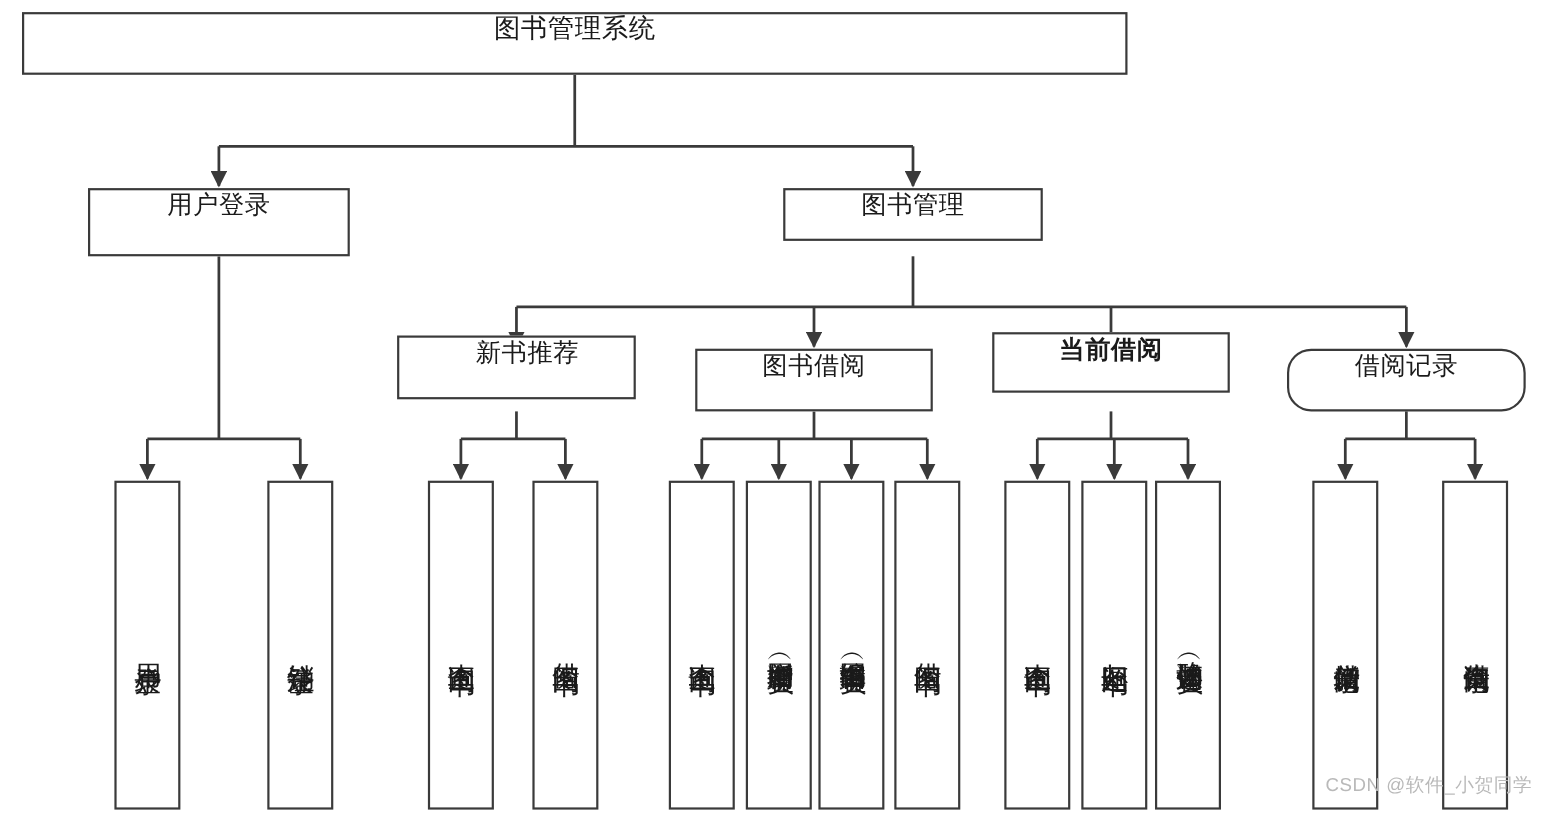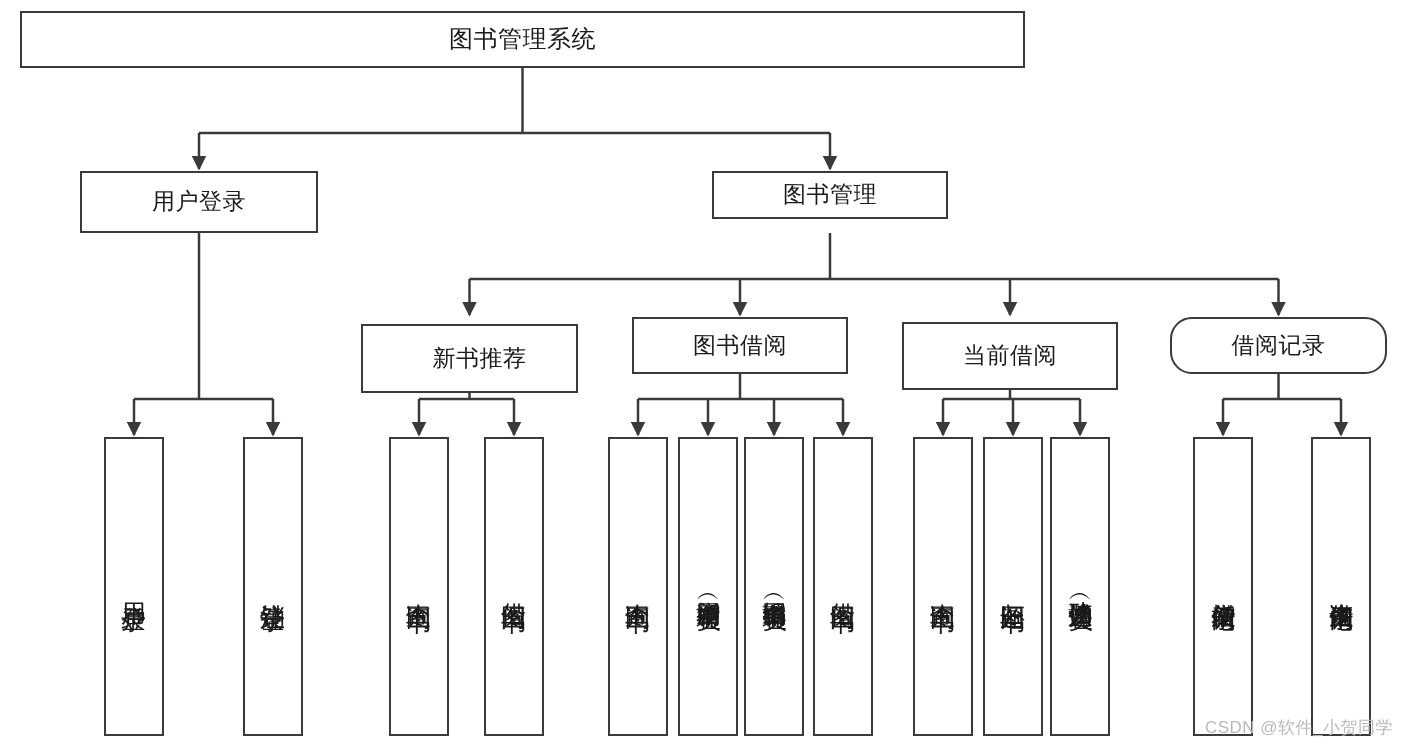--- a/index.html
+++ b/index.html
@@ -24,21 +24,20 @@
     width: 1405px;
     height: 747px;
     pointer-events: none;
   }
   .node {
     position: absolute;
     box-sizing: border-box;
     border: 2.5px solid #3a3a3a;
     background: #ffffff;
     display: flex;
-    align-items: center;
     justify-content: center;
     color: #1a1a1a;
   }
   .node .label {
     display: block;
     text-align: center;
     line-height: 1.18;
     white-space: nowrap;
   }
   
@@ -63,21 +62,21 @@
     letter-spacing: 2px;
     white-space: nowrap;
   }
   .node.vert.tall .label {
     font-size: 24px;
     letter-spacing: 1px;
   }
   #watermark {
     position: absolute;
     right: 12px;
-    bottom: 8px;
+    bottom: 22px;
     font-size: 17px;
     color: #b9b9b9;
     letter-spacing: 0.5px;
     user-select: none;
   }
 </style>
 </head>
 <body>
 
 <div id="canvas">
@@ -129,27 +128,27 @@
     <span class="label">图书管理系统</span>
   </div>
 
   <div class="node horiz" style="left: 80px; top: 171px; width: 238px; height: 62px;">
     <span class="label">用户登录</span>
   </div>
   <div class="node horiz" style="left: 712px; top: 171px; width: 236px; height: 48px;">
     <span class="label">图书管理</span>
   </div>
 
-  <div class="node horiz" style="left: 361px; top: 324px; width: 217px; height: 69px; padding-left: 20px;">
+  <div class="node horiz" style="left: 361px; top: 305px; width: 217px; height: 58px; padding-left: 20px;">
     <span class="label">新书推荐</span>
   </div>
   <div class="node horiz" style="left: 632px; top: 317px; width: 216px; height: 57px;">
     <span class="label">图书借阅</span>
   </div>
-  <div class="node horiz" style="left: 902px; top: 322px; width: 216px; height: 68px;">
+  <div class="node horiz" style="left: 902px; top: 302px; width: 216px; height: 55px; font-weight: bold;">
     <span class="label">当前借阅</span>
   </div>
   <div class="node horiz" style="left: 1170px; top: 317px; width: 217px; height: 57px; border-radius: 22px;">
     <span class="label">借阅记录</span>
   </div>
 
   <div class="node vert" style="left: 104px; top: 437px; width: 60px; height: 299px;">
     <span class="label">用户登录</span>
   </div>
   <div class="node vert" style="left: 243px; top: 437px; width: 60px; height: 299px;">

